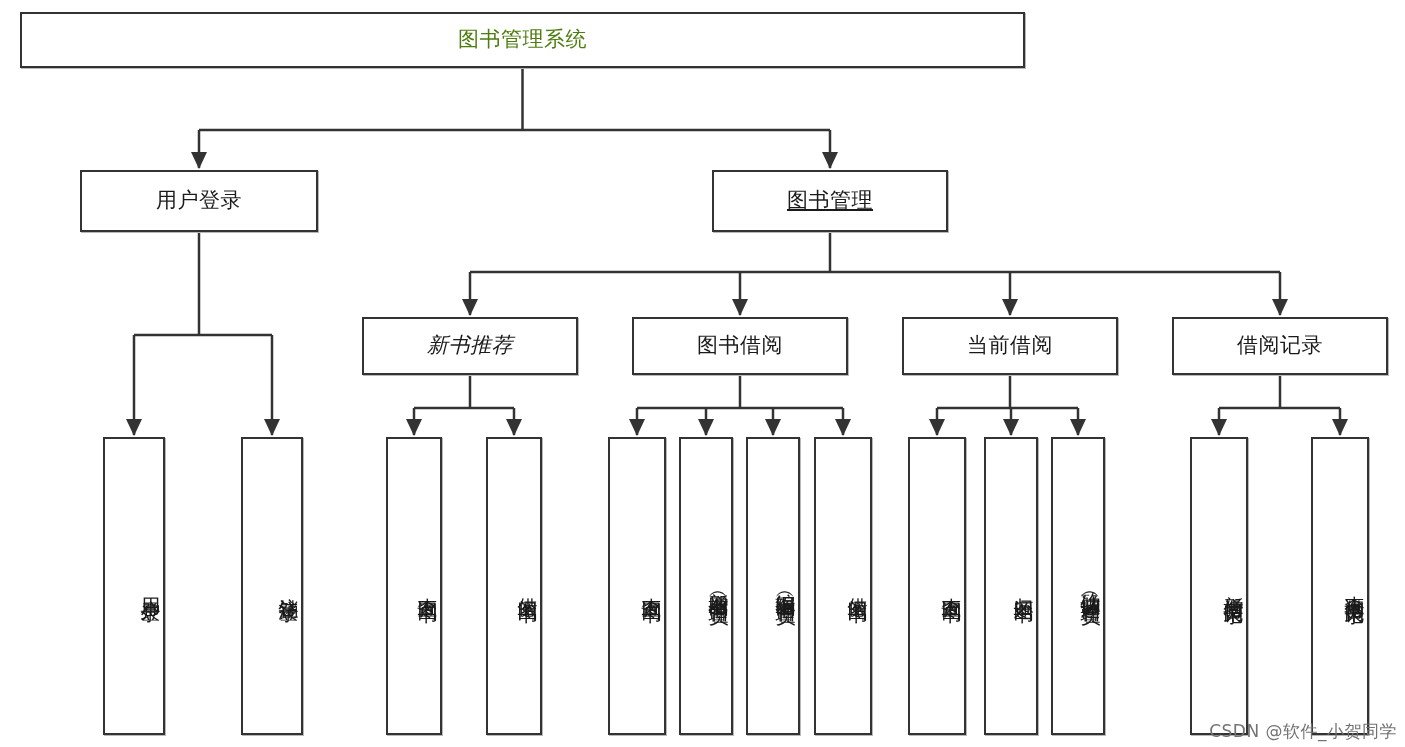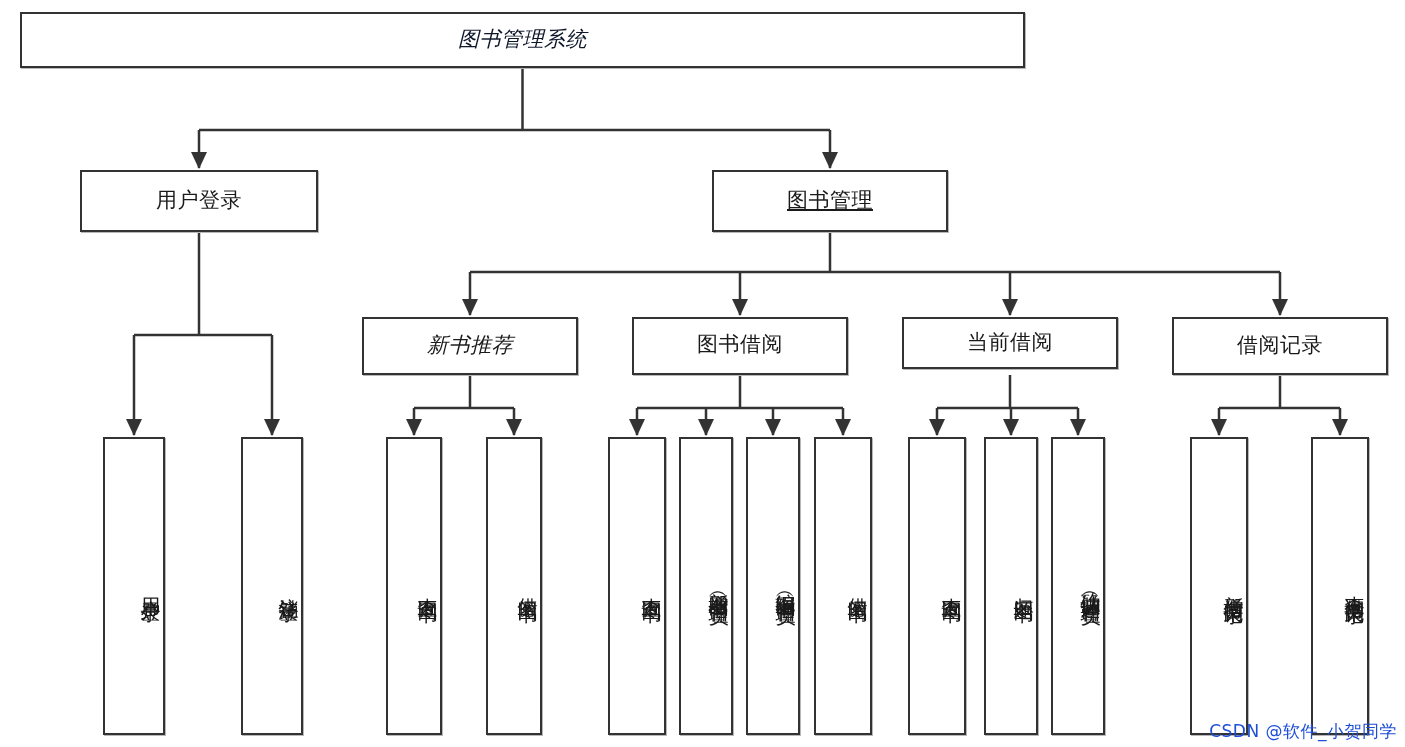--- a/index.html
+++ b/index.html
@@ -56,21 +56,21 @@
     top: 0;
     width: 1405px;
     height: 747px;
     pointer-events: none;
   }
   .watermark {
     position: absolute;
     right: 8px;
     bottom: 4px;
     font-size: 17px;
-    color: #1d4ed8;
+    color: #737373;
     white-space: nowrap;
     letter-spacing: 0.5px;
   }
 </style>
 </head>
 <body>
 
 <div id="diagram-root">
   <svg id="links" viewBox="0 0 1405 747" width="1405" height="747">
       <line x1="522.5" y1="68" x2="522.5" y2="130" stroke="#333333" stroke-width="2.5"></line>
@@ -120,36 +120,36 @@
       <line x1="1078" y1="408" x2="1078" y2="435" stroke="#333333" stroke-width="2.5"></line>
       <polygon points="1070,419 1086,419 1078,436" fill="#333333"></polygon>
       <line x1="1280" y1="375" x2="1280" y2="408" stroke="#333333" stroke-width="2.5"></line>
       <line x1="1219" y1="408" x2="1340" y2="408" stroke="#333333" stroke-width="2.5"></line>
       <line x1="1219" y1="408" x2="1219" y2="435" stroke="#333333" stroke-width="2.5"></line>
       <polygon points="1211,419 1227,419 1219,436" fill="#333333"></polygon>
       <line x1="1340" y1="408" x2="1340" y2="435" stroke="#333333" stroke-width="2.5"></line>
       <polygon points="1332,419 1348,419 1340,436" fill="#333333"></polygon>
     </svg>
   <div id="nodes-layer">
-      <div class="node node-h" style="left: 20px; top: 12px; width: 1005px; height: 56px; border-color: rgb(51, 51, 51); background: rgb(255, 255, 255); color: #0f172a; font-style: italic;">
+      <div class="node node-h" style="left: 20px; top: 12px; width: 1005px; height: 56px; border-color: rgb(51, 51, 51); background: rgb(255, 255, 255); color: #4d7c0f;">
         <span>图书管理系统</span>
       </div>
       <div class="node node-h" style="left: 80px; top: 170px; width: 238px; height: 62px; border-color: rgb(51, 51, 51); background: rgb(255, 255, 255); color: rgb(26, 26, 26);">
         <span>用户登录</span>
       </div>
       <div class="node node-h" style="left: 712px; top: 170px; width: 236px; height: 62px; border-color: rgb(51, 51, 51); background: rgb(255, 255, 255); color: rgb(26, 26, 26); text-decoration: underline;">
         <span>图书管理</span>
       </div>
       <div class="node node-h" style="left: 362px; top: 317px; width: 216px; height: 58px; border-color: rgb(51, 51, 51); background: rgb(255, 255, 255); color: rgb(26, 26, 26); font-style: italic;">
         <span>新书推荐</span>
       </div>
-      <div class="node node-h" style="left: 632px; top: 317px; width: 216px; height: 58px; border-color: rgb(51, 51, 51); background: rgb(255, 255, 255); color: rgb(26, 26, 26); font-family: Liberation Mono, monospace;">
+      <div class="node node-h" style="left: 632px; top: 317px; width: 216px; height: 58px; border-color: rgb(51, 51, 51); background: rgb(255, 255, 255); color: rgb(26, 26, 26);">
         <span>图书借阅</span>
       </div>
-      <div class="node node-h" style="left: 902px; top: 317px; width: 216px; height: 52px; border-color: rgb(51, 51, 51); background: rgb(255, 255, 255); color: rgb(26, 26, 26);">
+      <div class="node node-h" style="left: 902px; top: 317px; width: 216px; height: 58px; border-color: rgb(51, 51, 51); background: rgb(255, 255, 255); color: rgb(26, 26, 26);">
         <span>当前借阅</span>
       </div>
       <div class="node node-h" style="left: 1172px; top: 317px; width: 216px; height: 58px; border-color: rgb(51, 51, 51); background: rgb(255, 255, 255); color: rgb(26, 26, 26);">
         <span>借阅记录</span>
       </div>
       <div class="node node-v" style="left: 103px; top: 437px; width: 62px; height: 298px; border-color: rgb(51, 51, 51); background: rgb(255, 255, 255); color: rgb(26, 26, 26);">
         <span>用户登录</span>
       </div>
       <div class="node node-v" style="left: 241px; top: 437px; width: 62px; height: 298px; border-color: rgb(51, 51, 51); background: rgb(255, 255, 255); color: rgb(26, 26, 26);">
         <span>注销登录</span>

